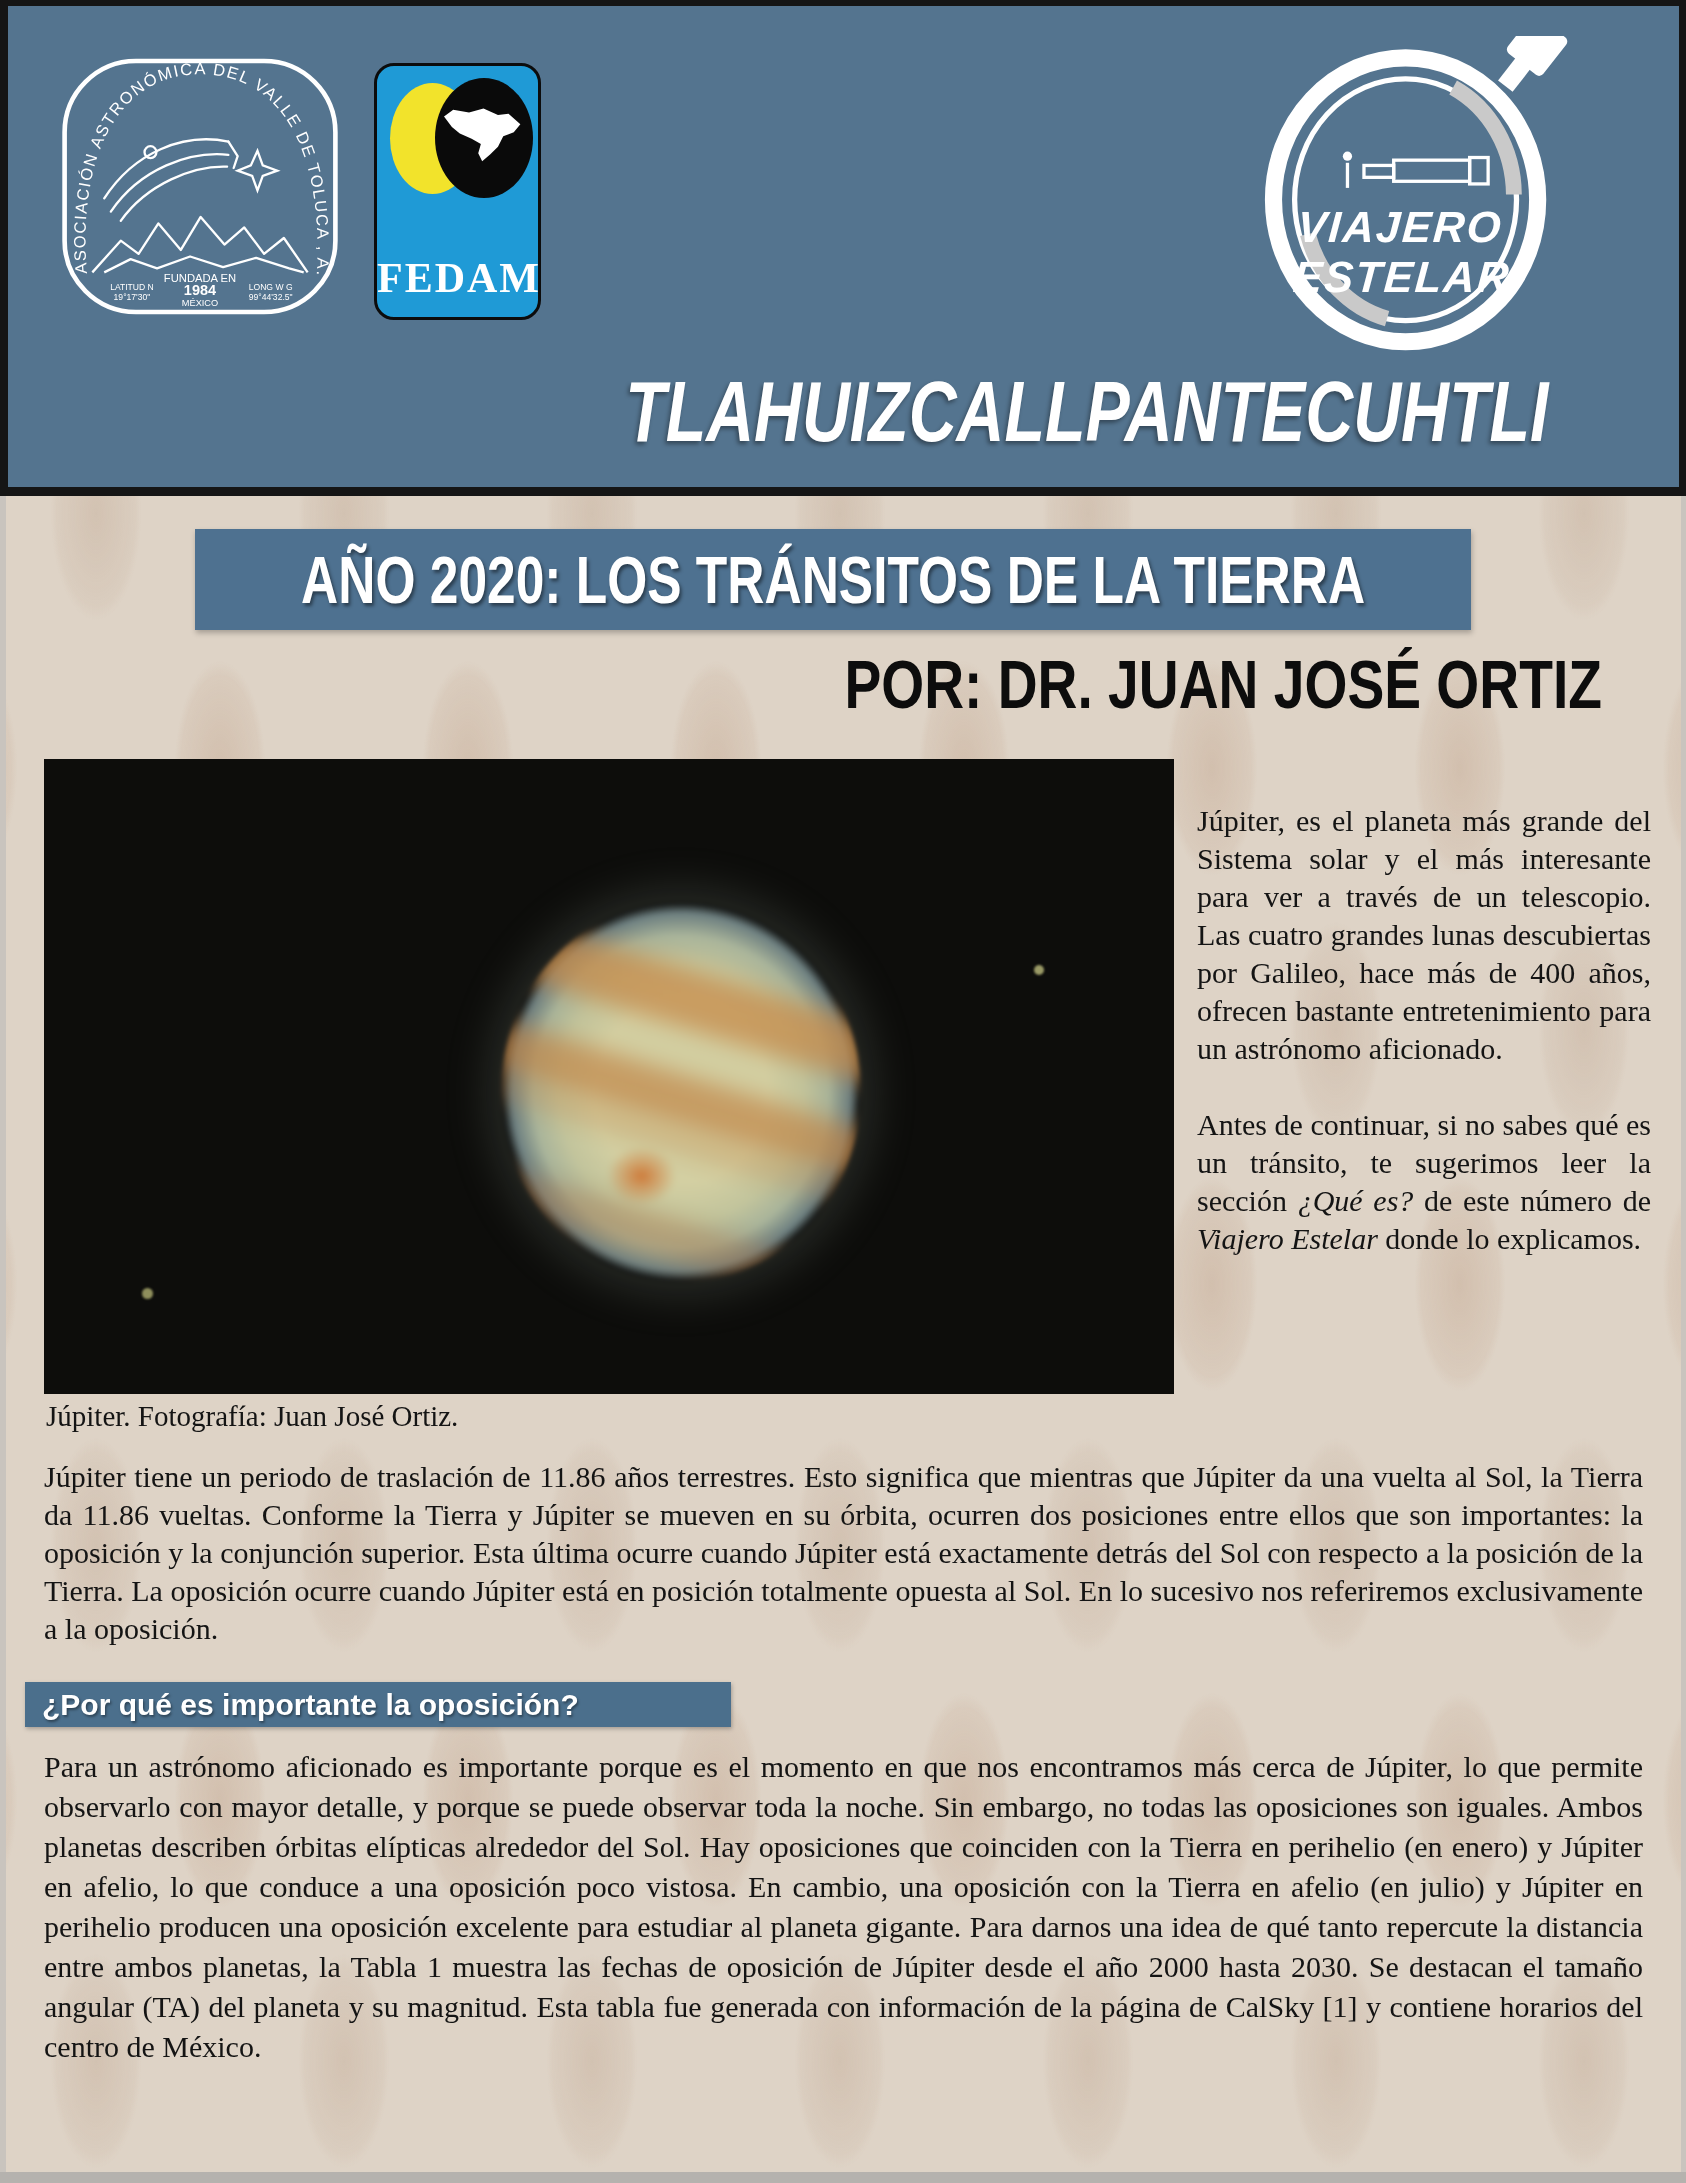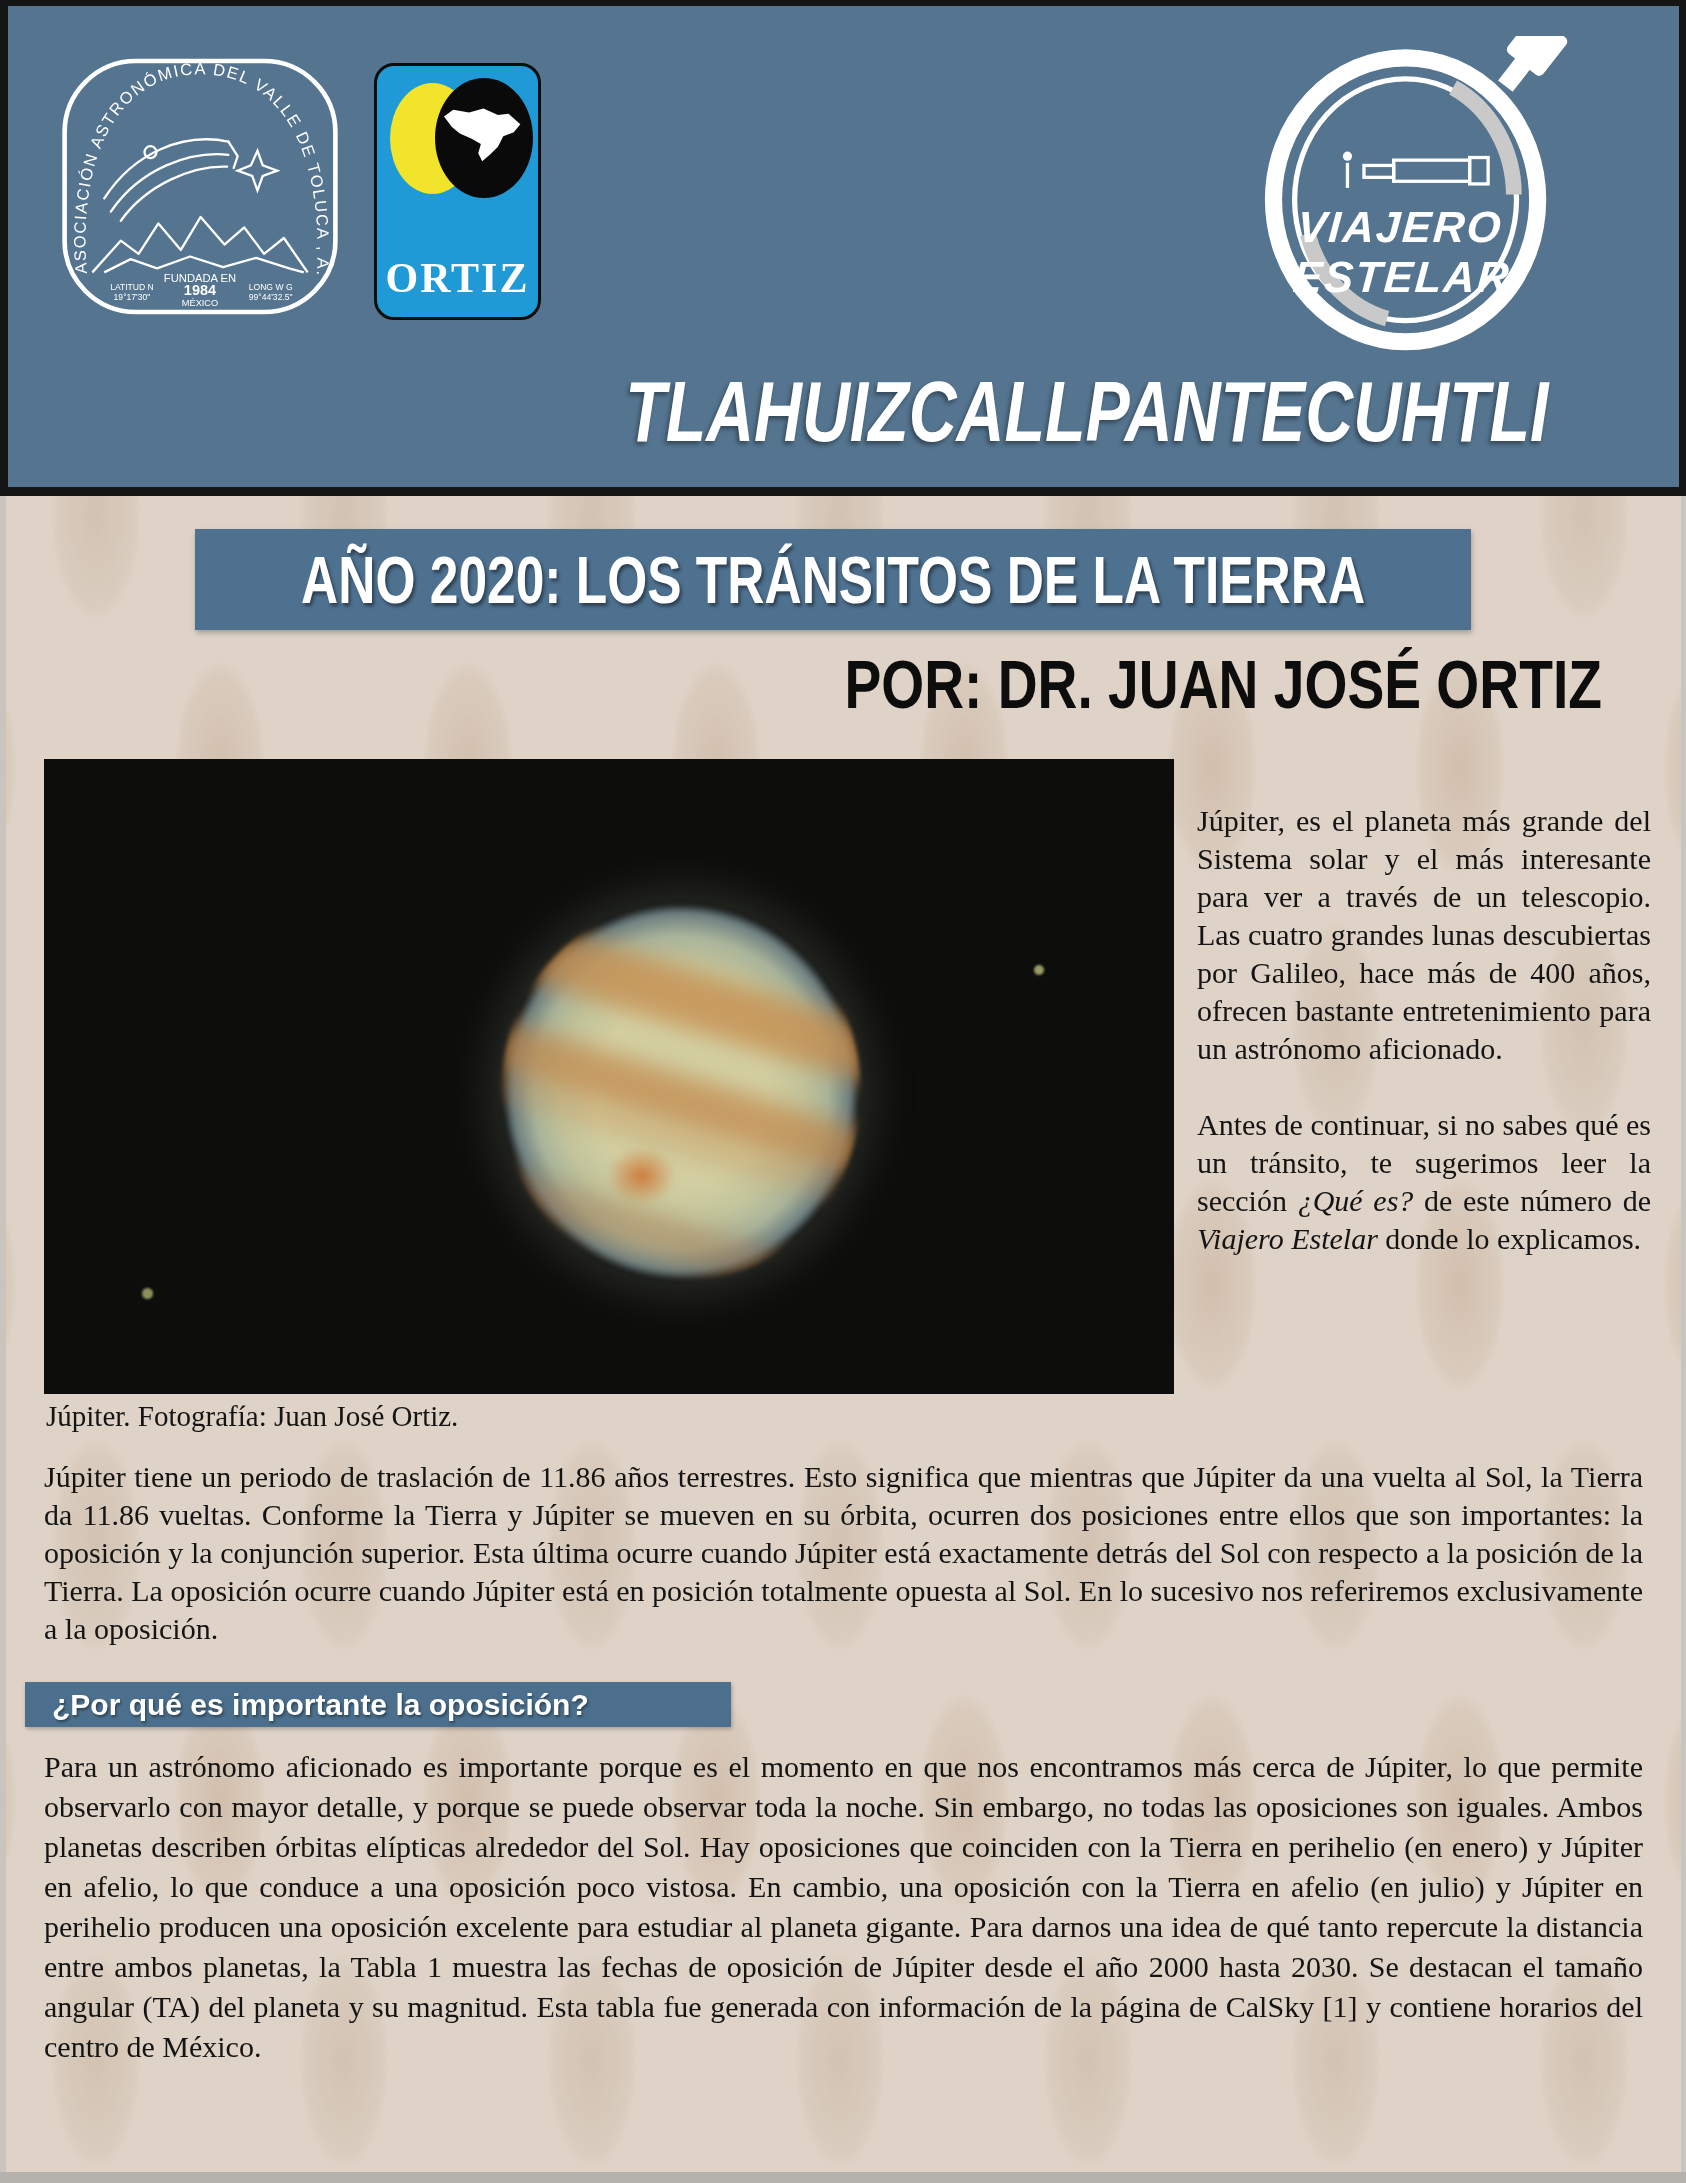--- a/index.html
+++ b/index.html
@@ -105,21 +105,21 @@
   .intro-par {
     position:absolute; left:44px; top:1458px; width:1599px;
     font-size:30px; line-height:38px; text-align:justify;
   }
   .section-banner {
     position:absolute; left:25px; top:1682px; width:706px; height:45px;
     background:#4b6f8c; display:flex; align-items:center;
     box-shadow:1.3px 2px 4px rgba(0,0,0,0.25);
   }
   .section-banner-text {
-    padding-left:27px; font-size:30px; font-weight:700; color:#ffffff; white-space:nowrap;
+    padding-left:17px; font-size:30px; font-weight:700; color:#ffffff; white-space:nowrap;
     text-shadow:1.3px 2px 2.6px rgba(0,0,0,0.4);
   }
   .section-par {
     position:absolute; left:44px; top:1747px; width:1599px;
     font-size:30px; line-height:40px; text-align:justify;
   }
   .b { font-weight:400; }
   .i { font-style:italic; }
   
   .side-edge { position:absolute; top:496px; bottom:0; width:6px; background:#c9c4be; }
@@ -163,21 +163,21 @@
       <text x="322" y="356" text-anchor="middle" font-size="13" fill="#ffffff">LONG W G</text>
       <text x="322" y="372" text-anchor="middle" font-size="13" fill="#ffffff">99°44'32.5"</text>
     </svg>
 
     <div class="fedam-box">
       <div class="fedam-moon-yellow"></div>
       <div class="fedam-moon-black"></div>
       <svg class="fedam-mexico" viewBox="0 0 132 120">
         <path d="M6 28 L 20 18 L 44 22 L 66 16 L 88 26 L 104 24 L 122 40 L 112 52 L 96 58 L 88 74 L 76 86 L 64 96 L 58 84 L 62 70 L 48 62 L 30 54 L 18 44 Z" fill="#ffffff"></path>
       </svg>
-      <div class="fedam-acronym">ORTIZ</div>
+      <div class="fedam-acronym">FEDAM</div>
     </div>
 
     <svg class="viajero-logo" viewBox="0 0 480 480">
       <g transform="translate(368,90) rotate(38)" fill="#ffffff">
         <rect x="-14" y="-62" width="28" height="44"></rect>
         <rect x="-34" y="-132" width="68" height="72" rx="8"></rect>
       </g>
       <ellipse cx="228" cy="248" rx="200" ry="215" fill="none" stroke="#ffffff" stroke-width="26"></ellipse>
       <ellipse cx="228" cy="248" rx="168" ry="183" fill="none" stroke="#ffffff" stroke-width="8"></ellipse>
       <path d="M 300 78 A 168 183 0 0 1 392 240" fill="none" stroke="#c9c9c9" stroke-width="24"></path>

